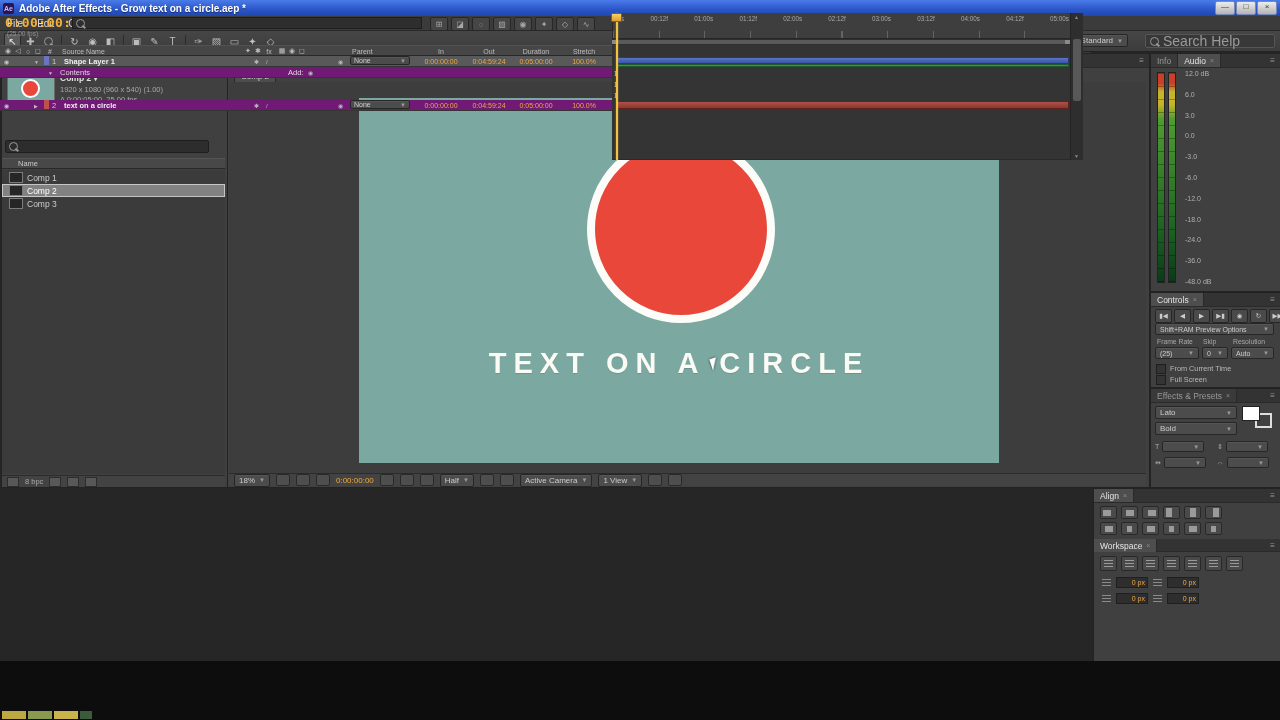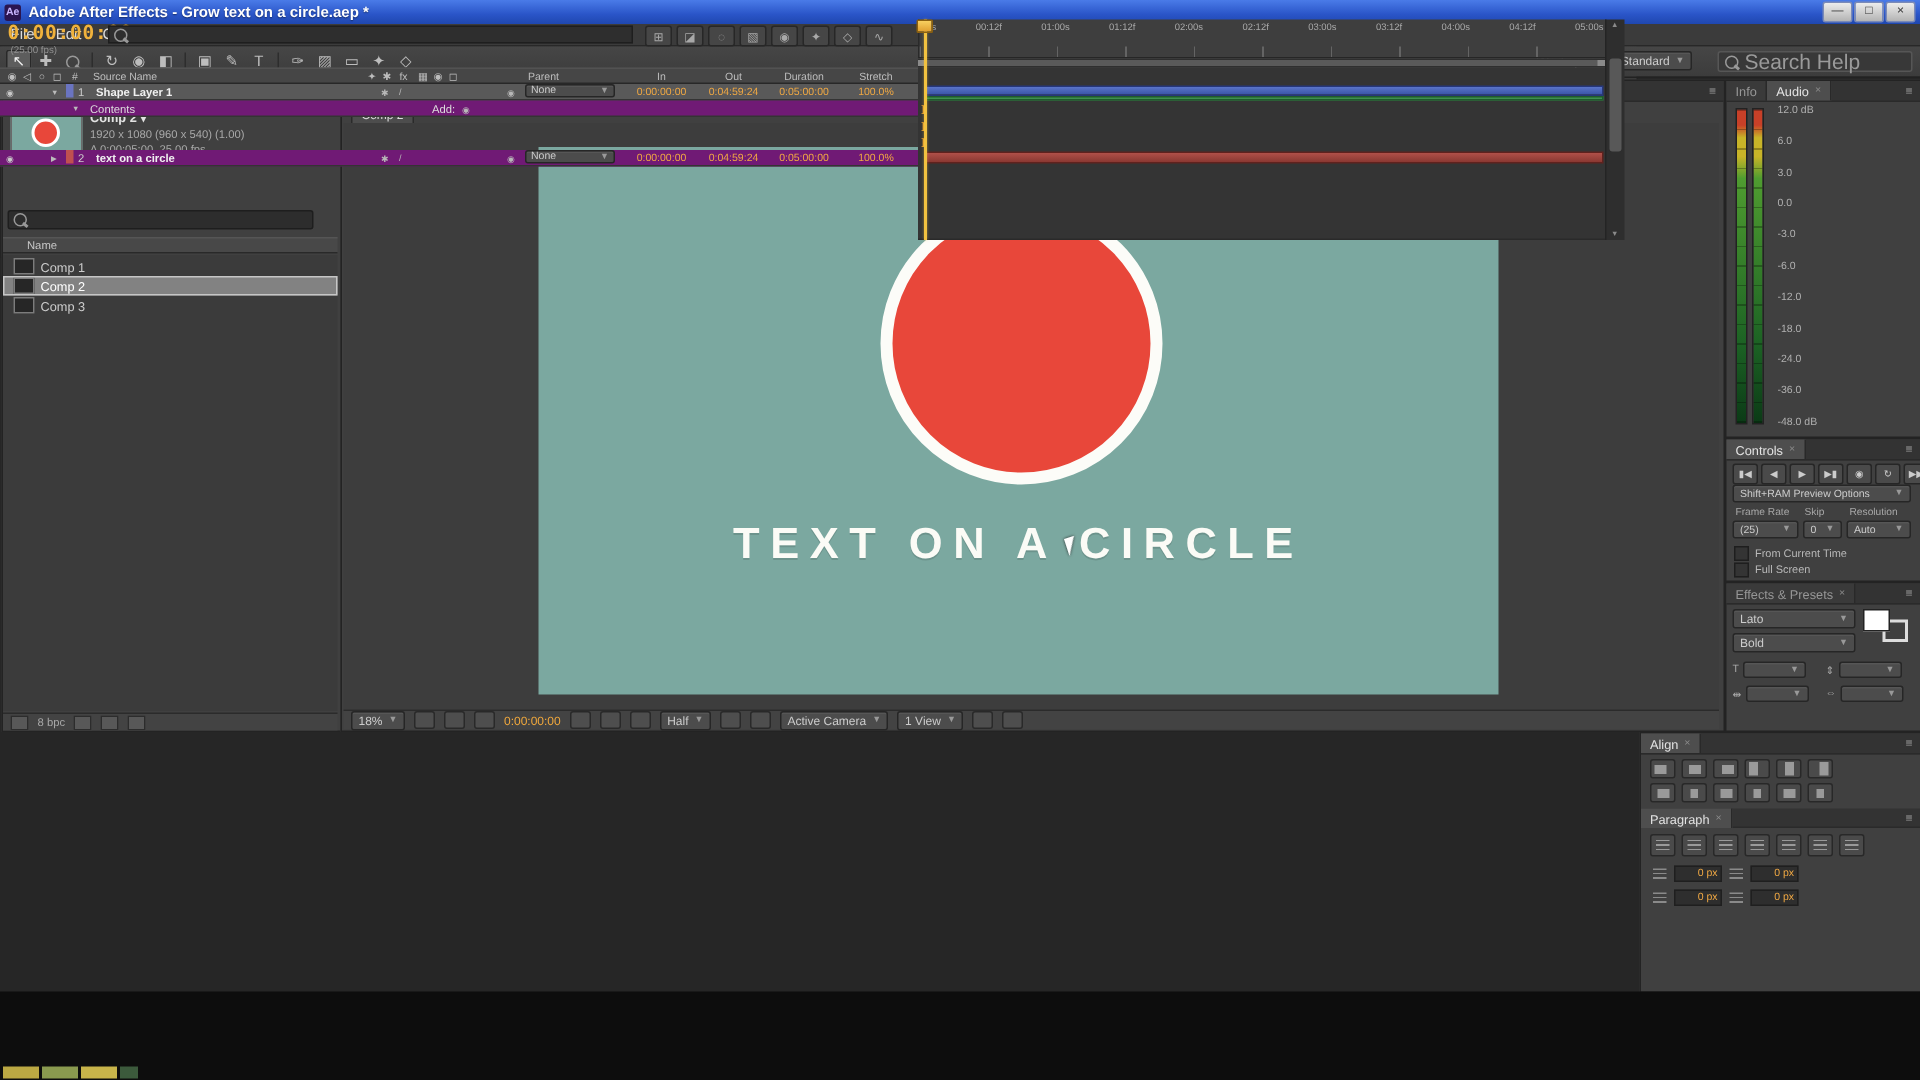--- a/index.html
+++ b/index.html
@@ -608,21 +608,21 @@
         </span>
       <span class="al-btn jc">
           <i></i>
         </span>
       <span class="al-btn jc">
           <i style="width:5px"></i>
         </span>
     </div>
     <div class="ptabs" style="position:absolute;left:0;top:50px;width:100%;box-sizing:border-box">
       <span class="tab on">
-          <span>Paragraph</span>
+          <span>Workspace</span>
           <span class="x">×</span>
         </span>
       <span class="pmenu">≡</span>
     </div>
     <div class="al-grid" style="top:67px">
       <span class="pg-btn">
           <i></i>
         </span>
       <span class="pg-btn">
           <i></i>

